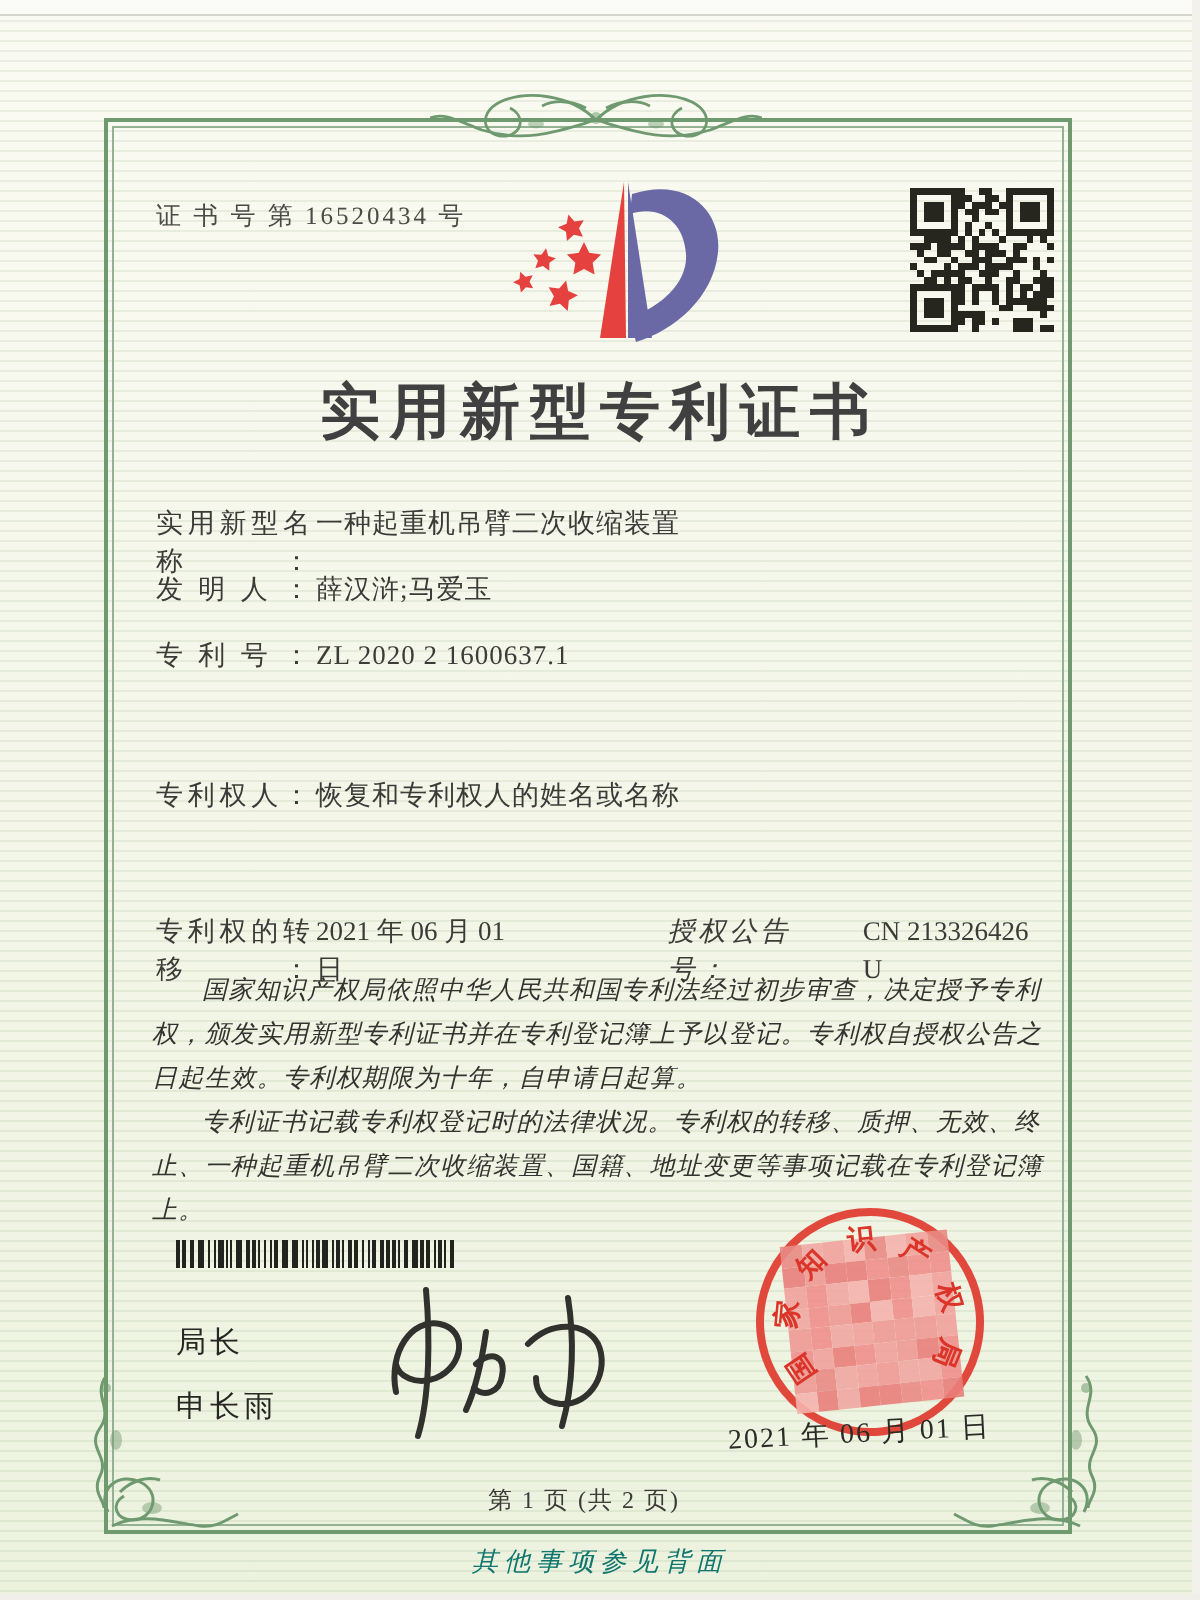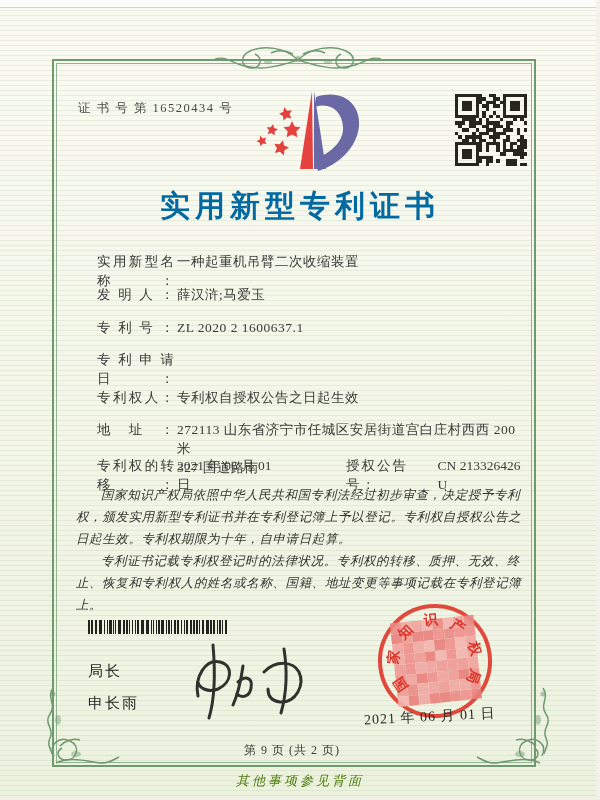--- a/index.html
+++ b/index.html
@@ -14,28 +14,28 @@
   .edge-right{position:absolute;top:0;bottom:0;right:0;width:4px;background:#f2f1ec;}
   .edge-bottom{position:absolute;left:0;right:0;bottom:0;height:3px;background:#f0efea;}
 
   .frame{position:absolute;left:52px;top:59px;width:480px;height:704px;border:2px solid #6f9a6f;}
   .frame::before{content:"";position:absolute;inset:2px;border:1px solid #93b293;}
 
   .abs{position:absolute;}
   .cert-no{left:78px;top:100px;font-size:12.5px;letter-spacing:1.5px;color:#4a4a46;}
 
   .title{left:0;right:0;top:186px;text-align:center;font-size:30px;font-weight:600;
-         letter-spacing:5px;color:#0369a1;}
+         letter-spacing:5px;color:#404040;}
 
   .row{left:78px;width:448px;display:flex;font-size:13.5px;color:#3b3b38;line-height:19px;}
-  .row .lbl{width:77px;flex:none;text-align:justify;text-align-last:justify;margin-left:19px;}
+  .row .lbl{width:77px;flex:none;text-align:justify;text-align-last:justify;}
   .row .val{flex:1;padding-left:3px;letter-spacing:0.5px;}
   .grant{display:flex;}
   .grant .pair2{margin-left:66px;display:flex;}
-  .grant .pair2 .lbl2{letter-spacing:2px;margin-right:6px;}
+  .grant .pair2 .lbl2{letter-spacing:2px;margin-right:6px;font-style:italic;}
 
   .paras{left:76px;width:450px;top:484px;font-size:12.5px;line-height:22px;color:#33332f;
          font-style:italic;letter-spacing:0.6px;}
   .paras p{margin:0;text-indent:2em;}
 
   .bars{left:88px;top:620px;width:142px;height:14px;}
   .bars i{position:absolute;top:0;bottom:0;background:#22221f;}
 
   .dir-title{left:88px;top:662px;font-family:"Liberation Sans","DejaVu Sans",sans-serif;
              font-size:15px;color:#262622;letter-spacing:2px;}
@@ -46,21 +46,21 @@
   .seal{left:378px;top:604px;width:114px;height:114px;transform:rotate(-6deg);}
   .seal .ring{position:absolute;inset:0;border:4px solid #e0392e;border-radius:50%;opacity:.92;}
   .seal .sc{position:absolute;left:50%;top:50%;font-size:14px;font-weight:bold;color:#db352a;}
   .mosaic{position:absolute;left:16px;top:15px;width:84px;height:84px;display:grid;
           grid-template-columns:repeat(8,1fr);grid-template-rows:repeat(8,1fr);opacity:.9;}
   .mosaic i{display:block;}
   .seal-date{left:364px;top:708px;font-size:14px;color:#2a2a26;letter-spacing:1px;transform:rotate(-3deg);}
 
   .page-num{left:52px;width:480px;top:742px;text-align:center;font-size:12px;color:#3b3b38;letter-spacing:1px;}
   .back-note{left:0;right:0;top:772px;text-align:center;font-size:13px;font-style:italic;
-             color:#4d7c0f;letter-spacing:3px;}
+             color:#0f766e;letter-spacing:3px;}
 
   .orn{color:#6f9a6f;}
   svg{display:block;}
 </style>
 </head>
 <body>
 
 <div class="scan">
   <div class="paper"></div>
   <div class="edge-top"></div>
@@ -388,45 +388,37 @@
   </div>
   <div class="abs row" style="top:285px">
     <span class="lbl">发明人：</span>
     <span class="val">薛汉浒;马爱玉</span>
   </div>
   <div class="abs row" style="top:318px">
     <span class="lbl">专利号：</span>
     <span class="val">ZL 2020 2 1600637.1</span>
   </div>
   <div class="abs row" style="top:350px">
-    <span class="lbl">专利申请日：</span>
   </div>
   <div class="abs row" style="top:388px">
     <span class="lbl">专利权人：</span>
-    <span class="val">专利权自授权公告之日起生效</span>
-  </div>
-  <div class="abs row" style="top:420px">
-    <span class="lbl">地址：</span>
-    <span class="val">
-      <span>272113 山东省济宁市任城区安居街道宫白庄村西西 200 米</span><br>
-      <span>327 国道路南</span>
-    </span>
+    <span class="val">恢复和专利权人的姓名或名称</span>
   </div>
   <div class="abs row grant" style="top:456px">
     <span class="lbl">专利权的转移：</span>
     <span style="padding-left:3px">2021 年 06 月 01 日</span>
     <span class="pair2">
       <span class="lbl2">授权公告号：</span>
       <span>CN 213326426 U</span>
     </span>
   </div>
 
   <div class="abs paras">
     <p>国家知识产权局依照中华人民共和国专利法经过初步审查，决定授予专利权，颁发实用新型专利证书并在专利登记簿上予以登记。专利权自授权公告之日起生效。专利权期限为十年，自申请日起算。</p>
-    <p>专利证书记载专利权登记时的法律状况。专利权的转移、质押、无效、终止、恢复和专利权人的姓名或名称、国籍、地址变更等事项记载在专利登记簿上。</p>
+    <p>专利证书记载专利权登记时的法律状况。专利权的转移、质押、无效、终止、一种起重机吊臂二次收缩装置、国籍、地址变更等事项记载在专利登记簿上。</p>
   </div>
 
   <div class="abs bars" id="barcode">
       <i style="left:0px;width:2px"></i>
       <i style="left:3px;width:2px"></i>
       <i style="left:7px;width:2px"></i>
       <i style="left:11px;width:3px"></i>
       <i style="left:16px;width:1px"></i>
       <i style="left:19px;width:1px"></i>
       <i style="left:21px;width:3px"></i>
@@ -555,15 +547,15 @@
   <span class="sc" style="transform: translate(-50%, -50%) rotate(-118deg) translateY(-41px);">国</span>
       <span class="sc" style="transform: translate(-50%, -50%) rotate(-78.6667deg) translateY(-41px);">家</span>
       <span class="sc" style="transform: translate(-50%, -50%) rotate(-39.3333deg) translateY(-41px);">知</span>
       <span class="sc" style="transform: translate(-50%, -50%) rotate(0deg) translateY(-41px);">识</span>
       <span class="sc" style="transform: translate(-50%, -50%) rotate(39.3333deg) translateY(-41px);">产</span>
       <span class="sc" style="transform: translate(-50%, -50%) rotate(78.6667deg) translateY(-41px);">权</span>
       <span class="sc" style="transform: translate(-50%, -50%) rotate(118deg) translateY(-41px);">局</span>
     </div>
   <div class="abs seal-date">2021 年 06 月 01 日</div>
 
-  <div class="abs page-num">第 9 页 (共 2 页)</div>
+  <div class="abs page-num">第 1 页 (共 2 页)</div>
   <div class="abs back-note">其他事项参见背面</div>
 </div>
 
 </body></html>

